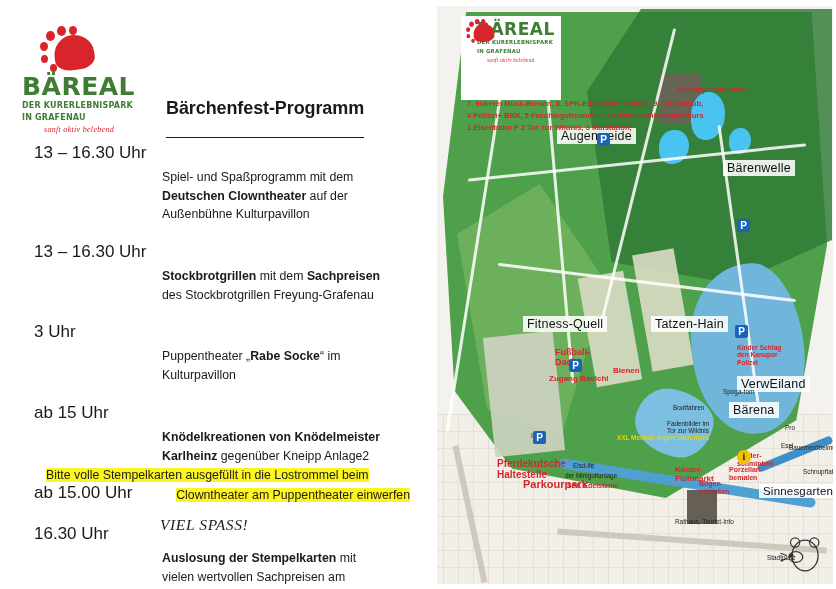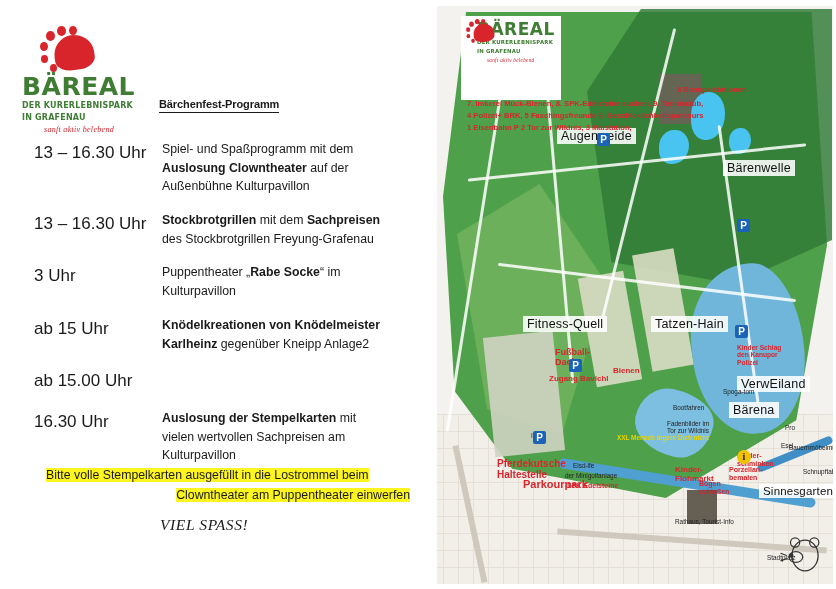--- a/index.html
+++ b/index.html
@@ -43,31 +43,31 @@
     font-weight:bold;font-size:8px;letter-spacing:.2px;
     color:#3f7d34;line-height:1.22;margin-top:2px;
   }
   .tagline{
     font-family:"Liberation Serif", serif;
     font-size:8px;color:#d8252c;margin-top:3px;margin-left:22px;
     letter-spacing:.3px;font-style:italic;
   }
 
   .title{
-    position:absolute;left:159px;top:98px;
-    font-size:11px;font-weight:bold;
+    position:absolute;left:166px;top:98px;
+    font-size:18px;font-weight:bold;
     letter-spacing:-.1px;
     border-bottom:1.6px solid #1a1a1a;
-    padding-bottom:2px;
+    padding-bottom:18px;
   }
 
   .prog{position:absolute;left:34px;top:140px;width:382px;}
   .row{display:flex;margin-bottom:15px;}
   .row .time{width:128px;flex:0 0 128px;font-size:17px;line-height:1.52;}
-  .row .desc{flex:1;font-size:12.3px;line-height:1.52;}
+  .row .desc{flex:1;font-size:12.3px;line-height:1.52;margin-top:28px;}
   .desc b{font-weight:bold;}
 
   .note{
     position:absolute;left:46px;top:466px;width:364px;
     font-size:12.3px;line-height:1.62;
   }
   .note .hl{background:#fdf51f;box-decoration-break:clone;-webkit-box-decoration-break:clone;}
   .note .l2{text-align:right;display:block;}
 
   .viel{
@@ -220,21 +220,21 @@
     </div>
 
     <div class="title">Bärchenfest-Programm</div>
 
     <div class="prog">
 
       <div class="row">
         <div class="time">13 – 16.30 Uhr</div>
         <div class="desc">
           <span>Spiel- und Spaßprogramm mit dem</span><br>
-          <b>Auslosung Clowntheater</b><span> auf der</span><br>
+          <b>Deutschen Clowntheater</b><span> auf der</span><br>
           <span>Außenbühne Kulturpavillon</span>
         </div>
       </div>
 
       <div class="row">
         <div class="time">13 – 16.30 Uhr</div>
         <div class="desc">
           <b>Stockbrotgrillen</b><span> mit dem </span><b>Sachpreisen</b><br>
           <span>des Stockbrotgrillen Freyung-Grafenau</span>
         </div>

